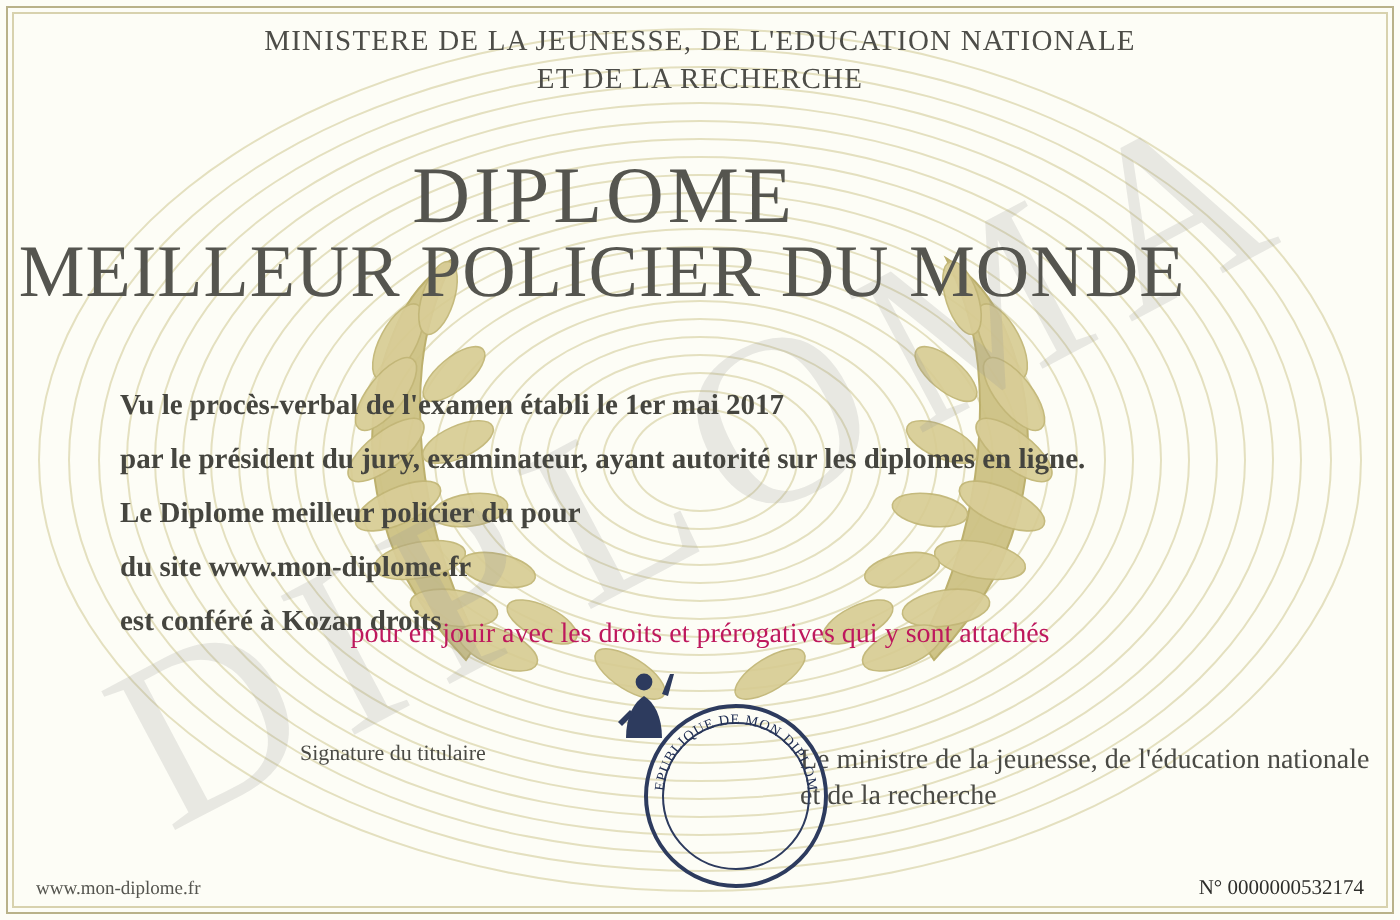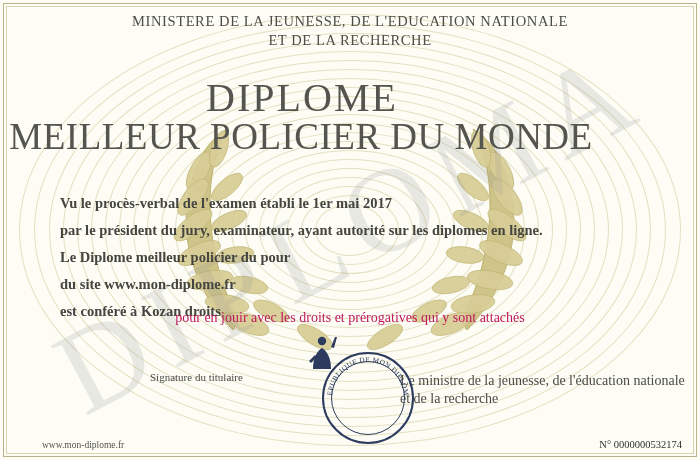--- a/index.html
+++ b/index.html
@@ -108,21 +108,21 @@
   .sig-left{
     position:absolute;top:371px;left:150px;
     font-size:11px;color:#4a4a45;
   }
   .sig-right{
     position:absolute;top:372px;left:400px;
     font-size:14px;color:#4a4a45;line-height:18px;
   }
   .footer-left{
     position:absolute;bottom:10px;left:18px;
-    font-size:9.5px;color:#55554f;margin-left:24px;
+    font-size:9.5px;color:#55554f;
   }
   .footer-right{
     position:absolute;bottom:10px;right:18px;
     font-size:10.5px;color:#2e2e2b;
   }
   
   .stamp{
     position:absolute;left:322px;top:352px;
     width:92px;height:92px;
   }

